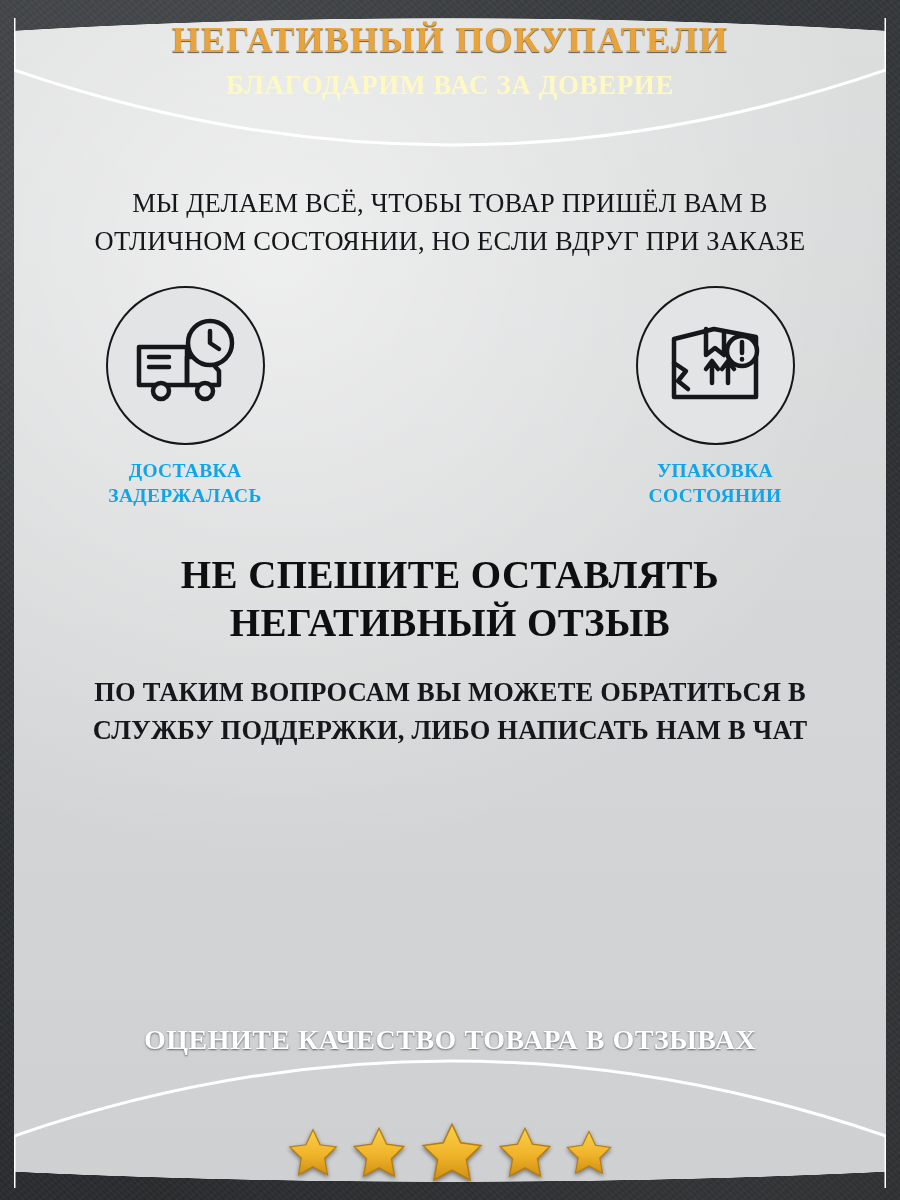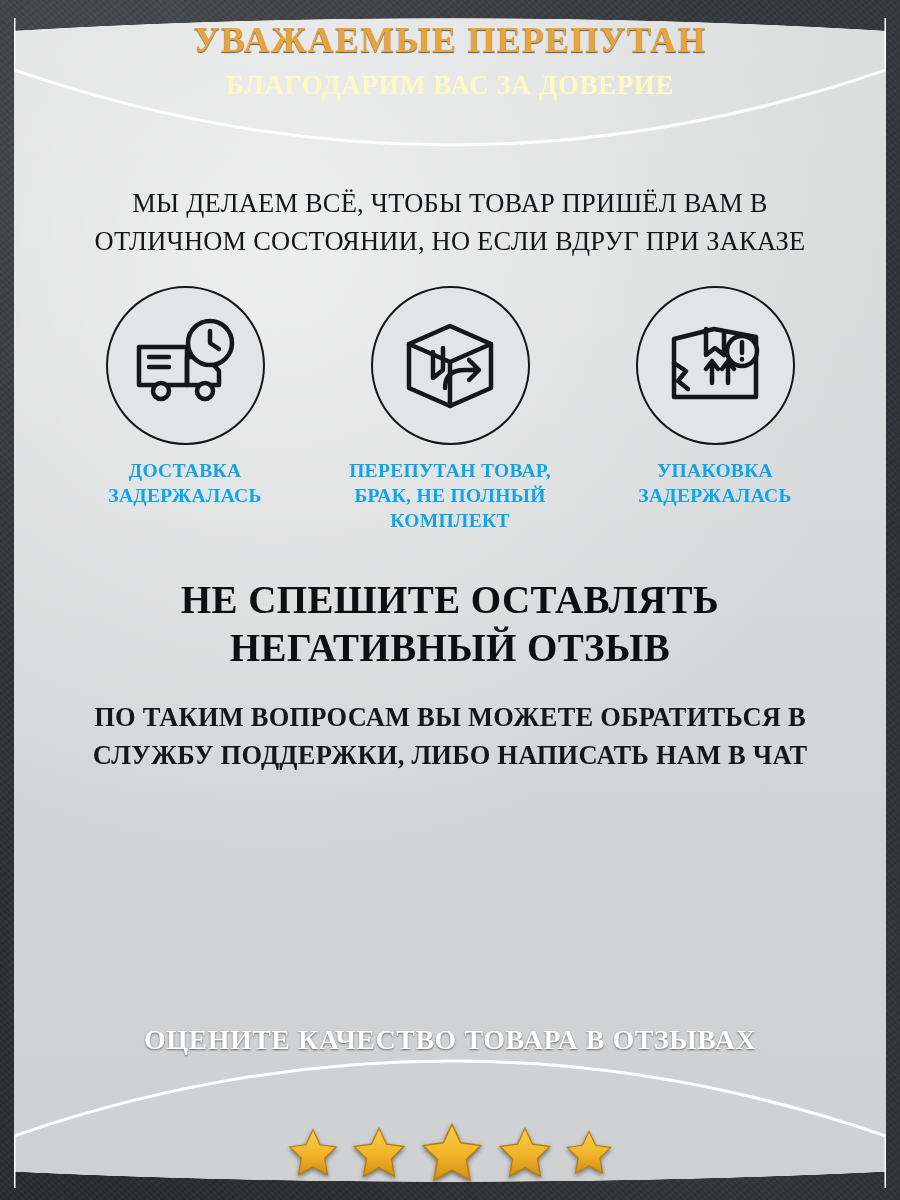--- a/index.html
+++ b/index.html
@@ -219,21 +219,21 @@
   <div class="panel"></div>
 
   <svg class="curve-top" viewBox="0 0 872 180" preserveAspectRatio="none">
     <path d="M0,8 L0,60 Q436,210 872,60 L872,8" fill="none" stroke="#ffffff" stroke-width="3"></path>
   </svg>
   <svg class="curve-bottom" viewBox="0 0 872 180" preserveAspectRatio="none">
     <path d="M0,172 L0,120 Q436,-30 872,120 L872,172" fill="none" stroke="#ffffff" stroke-width="3"></path>
   </svg>
 
   <div class="header">
-    <div class="header-title">УВАЖАЕМЫЕ ПЕРЕПУТАН</div>
+    <div class="header-title">НЕГАТИВНЫЙ ПОКУПАТЕЛИ</div>
     <div class="header-sub">БЛАГОДАРИМ ВАС ЗА ДОВЕРИЕ</div>
   </div>
 
   <div class="content">
 
     <div class="intro">МЫ ДЕЛАЕМ ВСЁ, ЧТОБЫ ТОВАР ПРИШЁЛ ВАМ В ОТЛИЧНОМ СОСТОЯНИИ, НО ЕСЛИ ВДРУГ ПРИ ЗАКАЗЕ</div>
 
     <div class="icons-row">
 
       <div class="icon-col">
@@ -246,50 +246,36 @@
               <circle cx="36" cy="80" r="8" fill="#e3e4e5"></circle>
               <circle cx="80" cy="80" r="8" fill="#e3e4e5"></circle>
               <circle cx="85" cy="32" r="22" fill="#e3e4e5"></circle>
               <path d="M85 20 L85 32 L94 38"></path>
             </g>
           </svg>
         </div>
         <div class="icon-caption">ДОСТАВКА ЗАДЕРЖАЛАСЬ</div>
       </div>
 
-      <div class="icon-col">
-        <div class="icon-circle">
-          <svg width="122" height="112" viewBox="0 0 122 112">
-            <g fill="none" stroke="#15171a" stroke-width="4.5" stroke-linejoin="round" stroke-linecap="round">
-              <path d="M20 34 L61 16 L102 34 L61 52 Z"></path>
-              <path d="M20 34 L20 78 L61 96 L102 78 L102 34"></path>
-              <path d="M61 52 L61 96"></path>
-              <path d="M44 42 L44 68 L54 60 L54 38"></path>
-              <path d="M56 78 q0 -18 20 -18 l12 0 M80 50 l10 10 l-10 10"></path>
-            </g>
-          </svg>
-        </div>
-        <div class="icon-caption">ПЕРЕПУТАН ТОВАР, БРАК, НЕ ПОЛНЫЙ КОМПЛЕКТ</div>
-      </div>
 
       <div class="icon-col">
         <div class="icon-circle">
           <svg width="118" height="110" viewBox="0 0 118 110">
             <g fill="none" stroke="#15171a" stroke-width="4.5" stroke-linejoin="round" stroke-linecap="round">
               <path d="M18 28 L58 18 L100 26 L100 86 L18 86 Z"></path>
               <path d="M50 18 L50 44 L59 37 L68 44 L68 21"></path>
               <path d="M18 52 L30 60 L22 70 L32 78"></path>
               <circle cx="86" cy="40" r="15" fill="#e3e4e5"></circle>
               <path d="M86 31 L86 42 M86 48 L86 48.5"></path>
               <path d="M56 72 L56 52 M50 58 L56 50 L62 58"></path>
               <path d="M72 72 L72 52 M66 58 L72 50 L78 58"></path>
             </g>
           </svg>
         </div>
-        <div class="icon-caption">УПАКОВКА ЗАДЕРЖАЛАСЬ</div>
+        <div class="icon-caption">УПАКОВКА СОСТОЯНИИ</div>
       </div>
 
     </div>
 
     <div class="headline">НЕ СПЕШИТЕ ОСТАВЛЯТЬ НЕГАТИВНЫЙ ОТЗЫВ</div>
     <div class="note">ПО ТАКИМ ВОПРОСАМ ВЫ МОЖЕТЕ ОБРАТИТЬСЯ В СЛУЖБУ ПОДДЕРЖКИ, ЛИБО НАПИСАТЬ НАМ В ЧАТ</div>
   </div>
 
   <div class="footer">
     <div class="footer-title">ОЦЕНИТЕ КАЧЕСТВО ТОВАРА В ОТЗЫВАХ</div>

